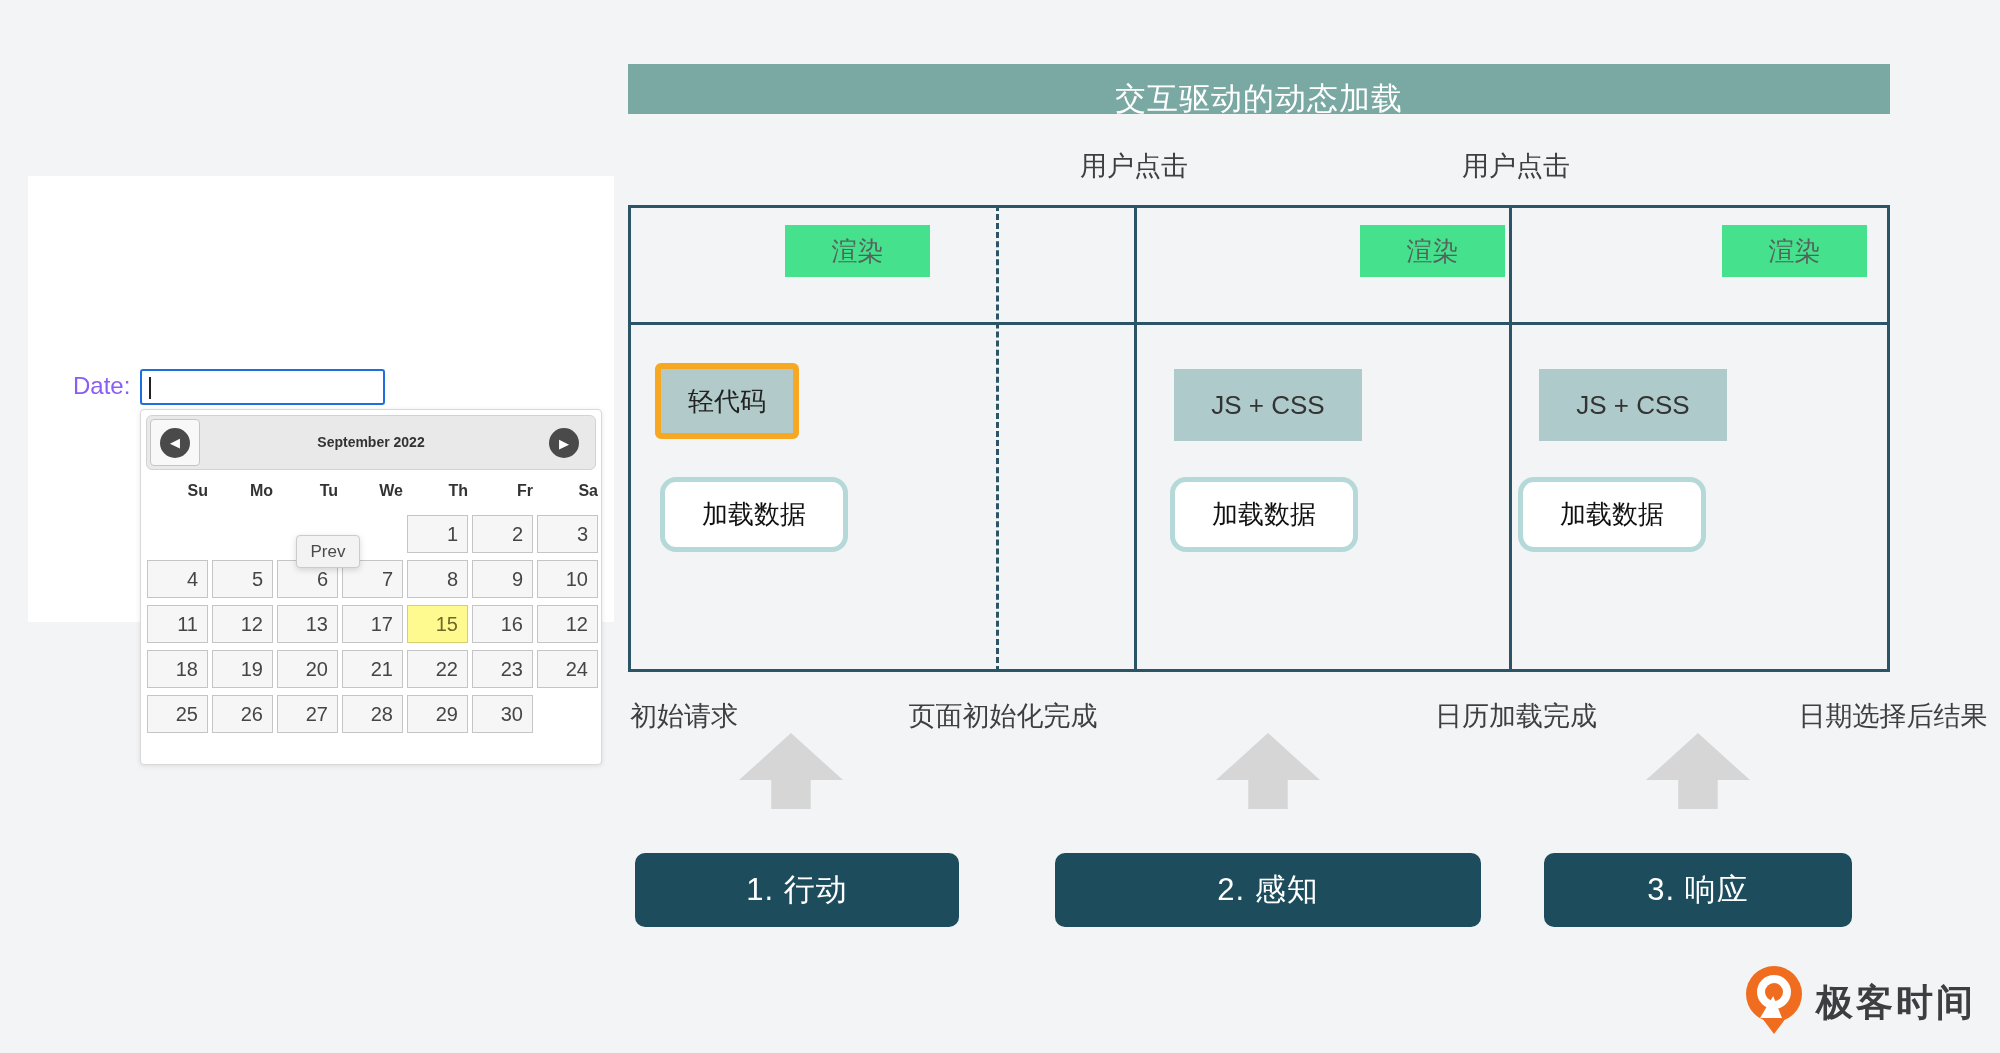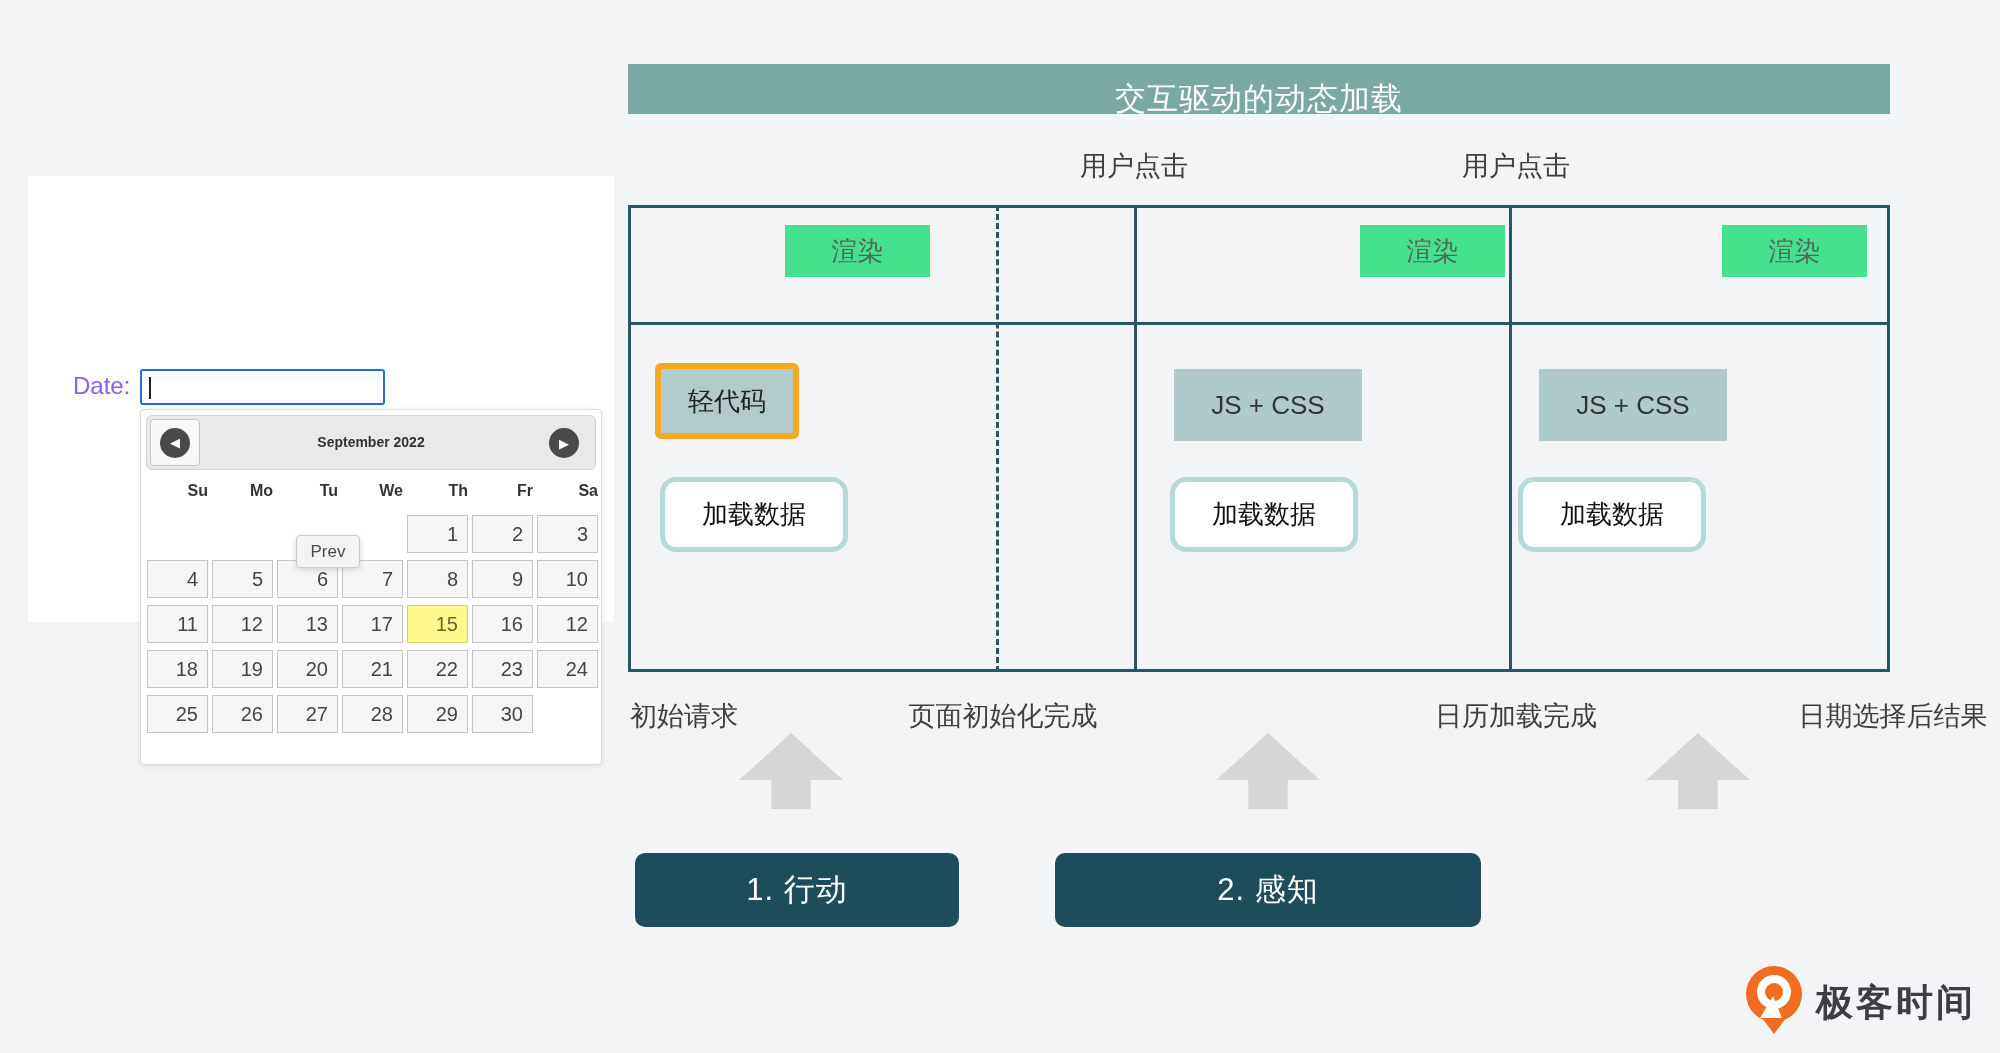--- a/index.html
+++ b/index.html
@@ -233,20 +233,21 @@
   <div class="milestone ms-2">页面初始化完成</div>
   <div class="milestone ms-3">日历加载完成</div>
   <div class="milestone ms-4">日期选择后结果</div>
 
   <div class="up-arrow ar-1"></div>
   <div class="up-arrow ar-2"></div>
   <div class="up-arrow ar-3"></div>
 
   <div class="stage-btn sb-1">1. 行动</div>
   <div class="stage-btn sb-2">2. 感知</div>
+  <div class="stage-btn sb-3">3. 响应</div>
 
   <div class="logo">
     <div class="logo-icon">
       <div class="logo-circle"></div>
       <div class="logo-ring"></div>
       <div class="logo-core"></div>
       <div class="logo-wedge"></div>
       <div class="logo-tip"></div>
     </div>
     <div class="logo-text">极客时间</div>

